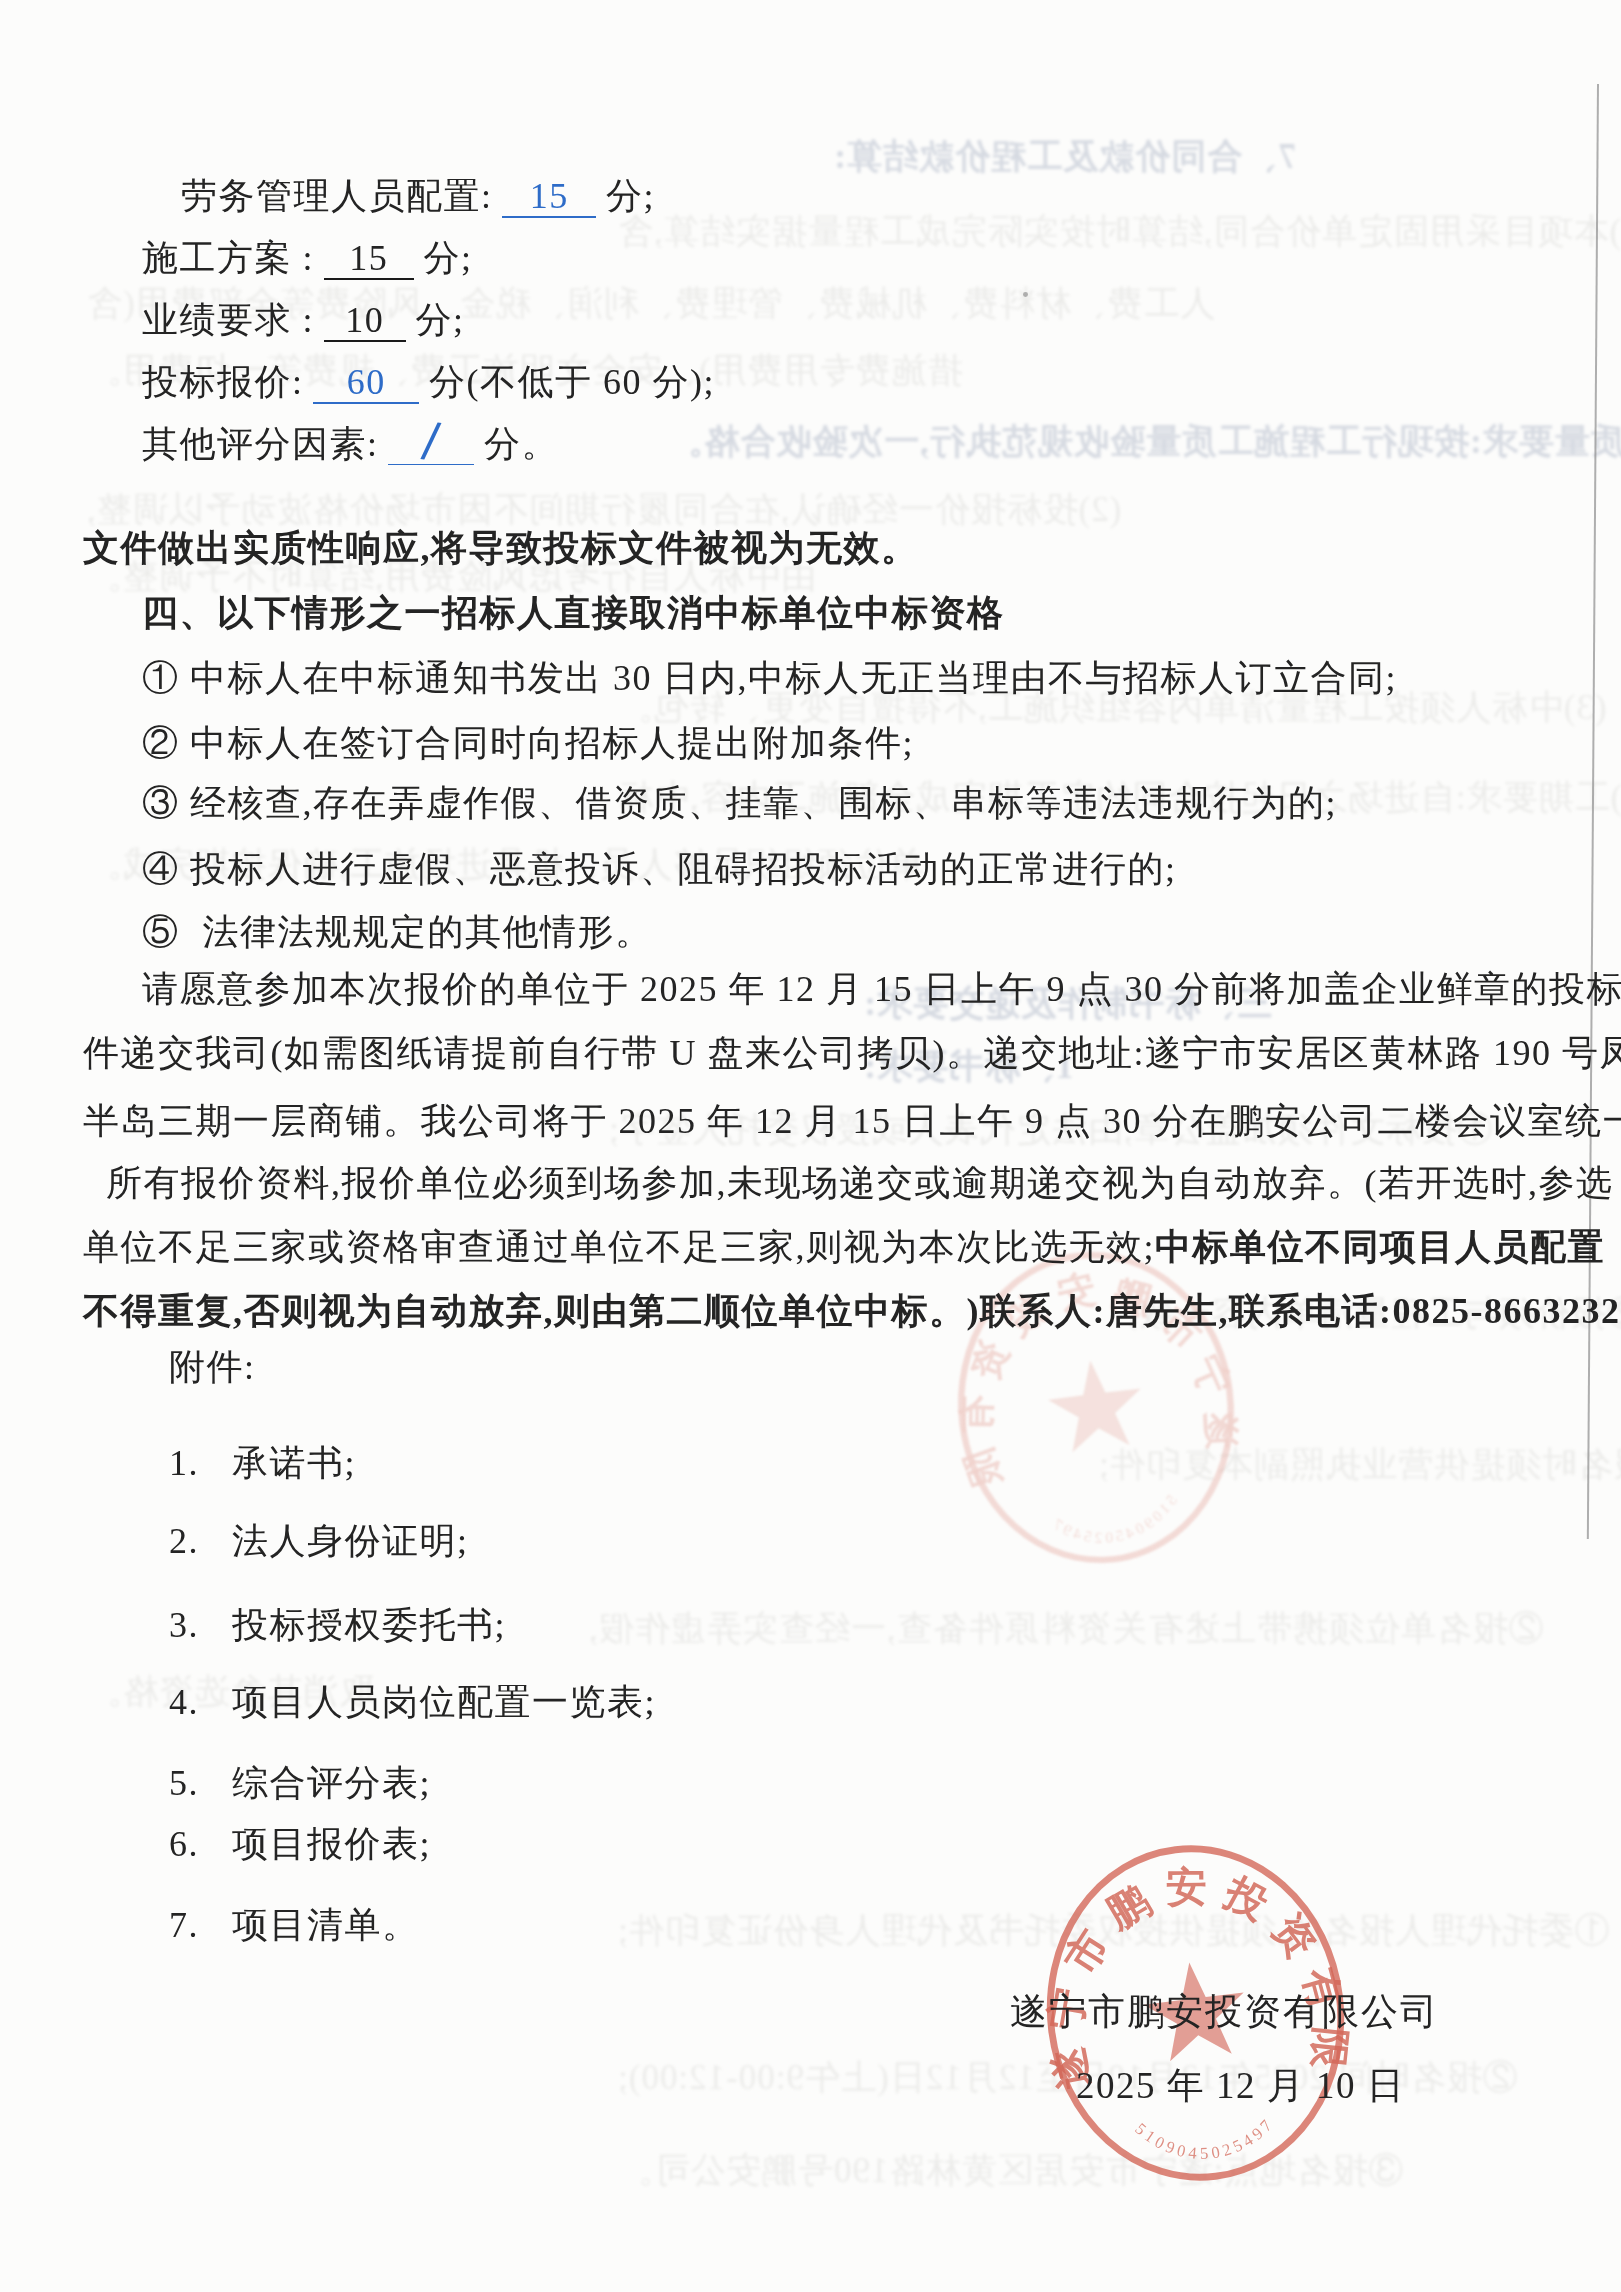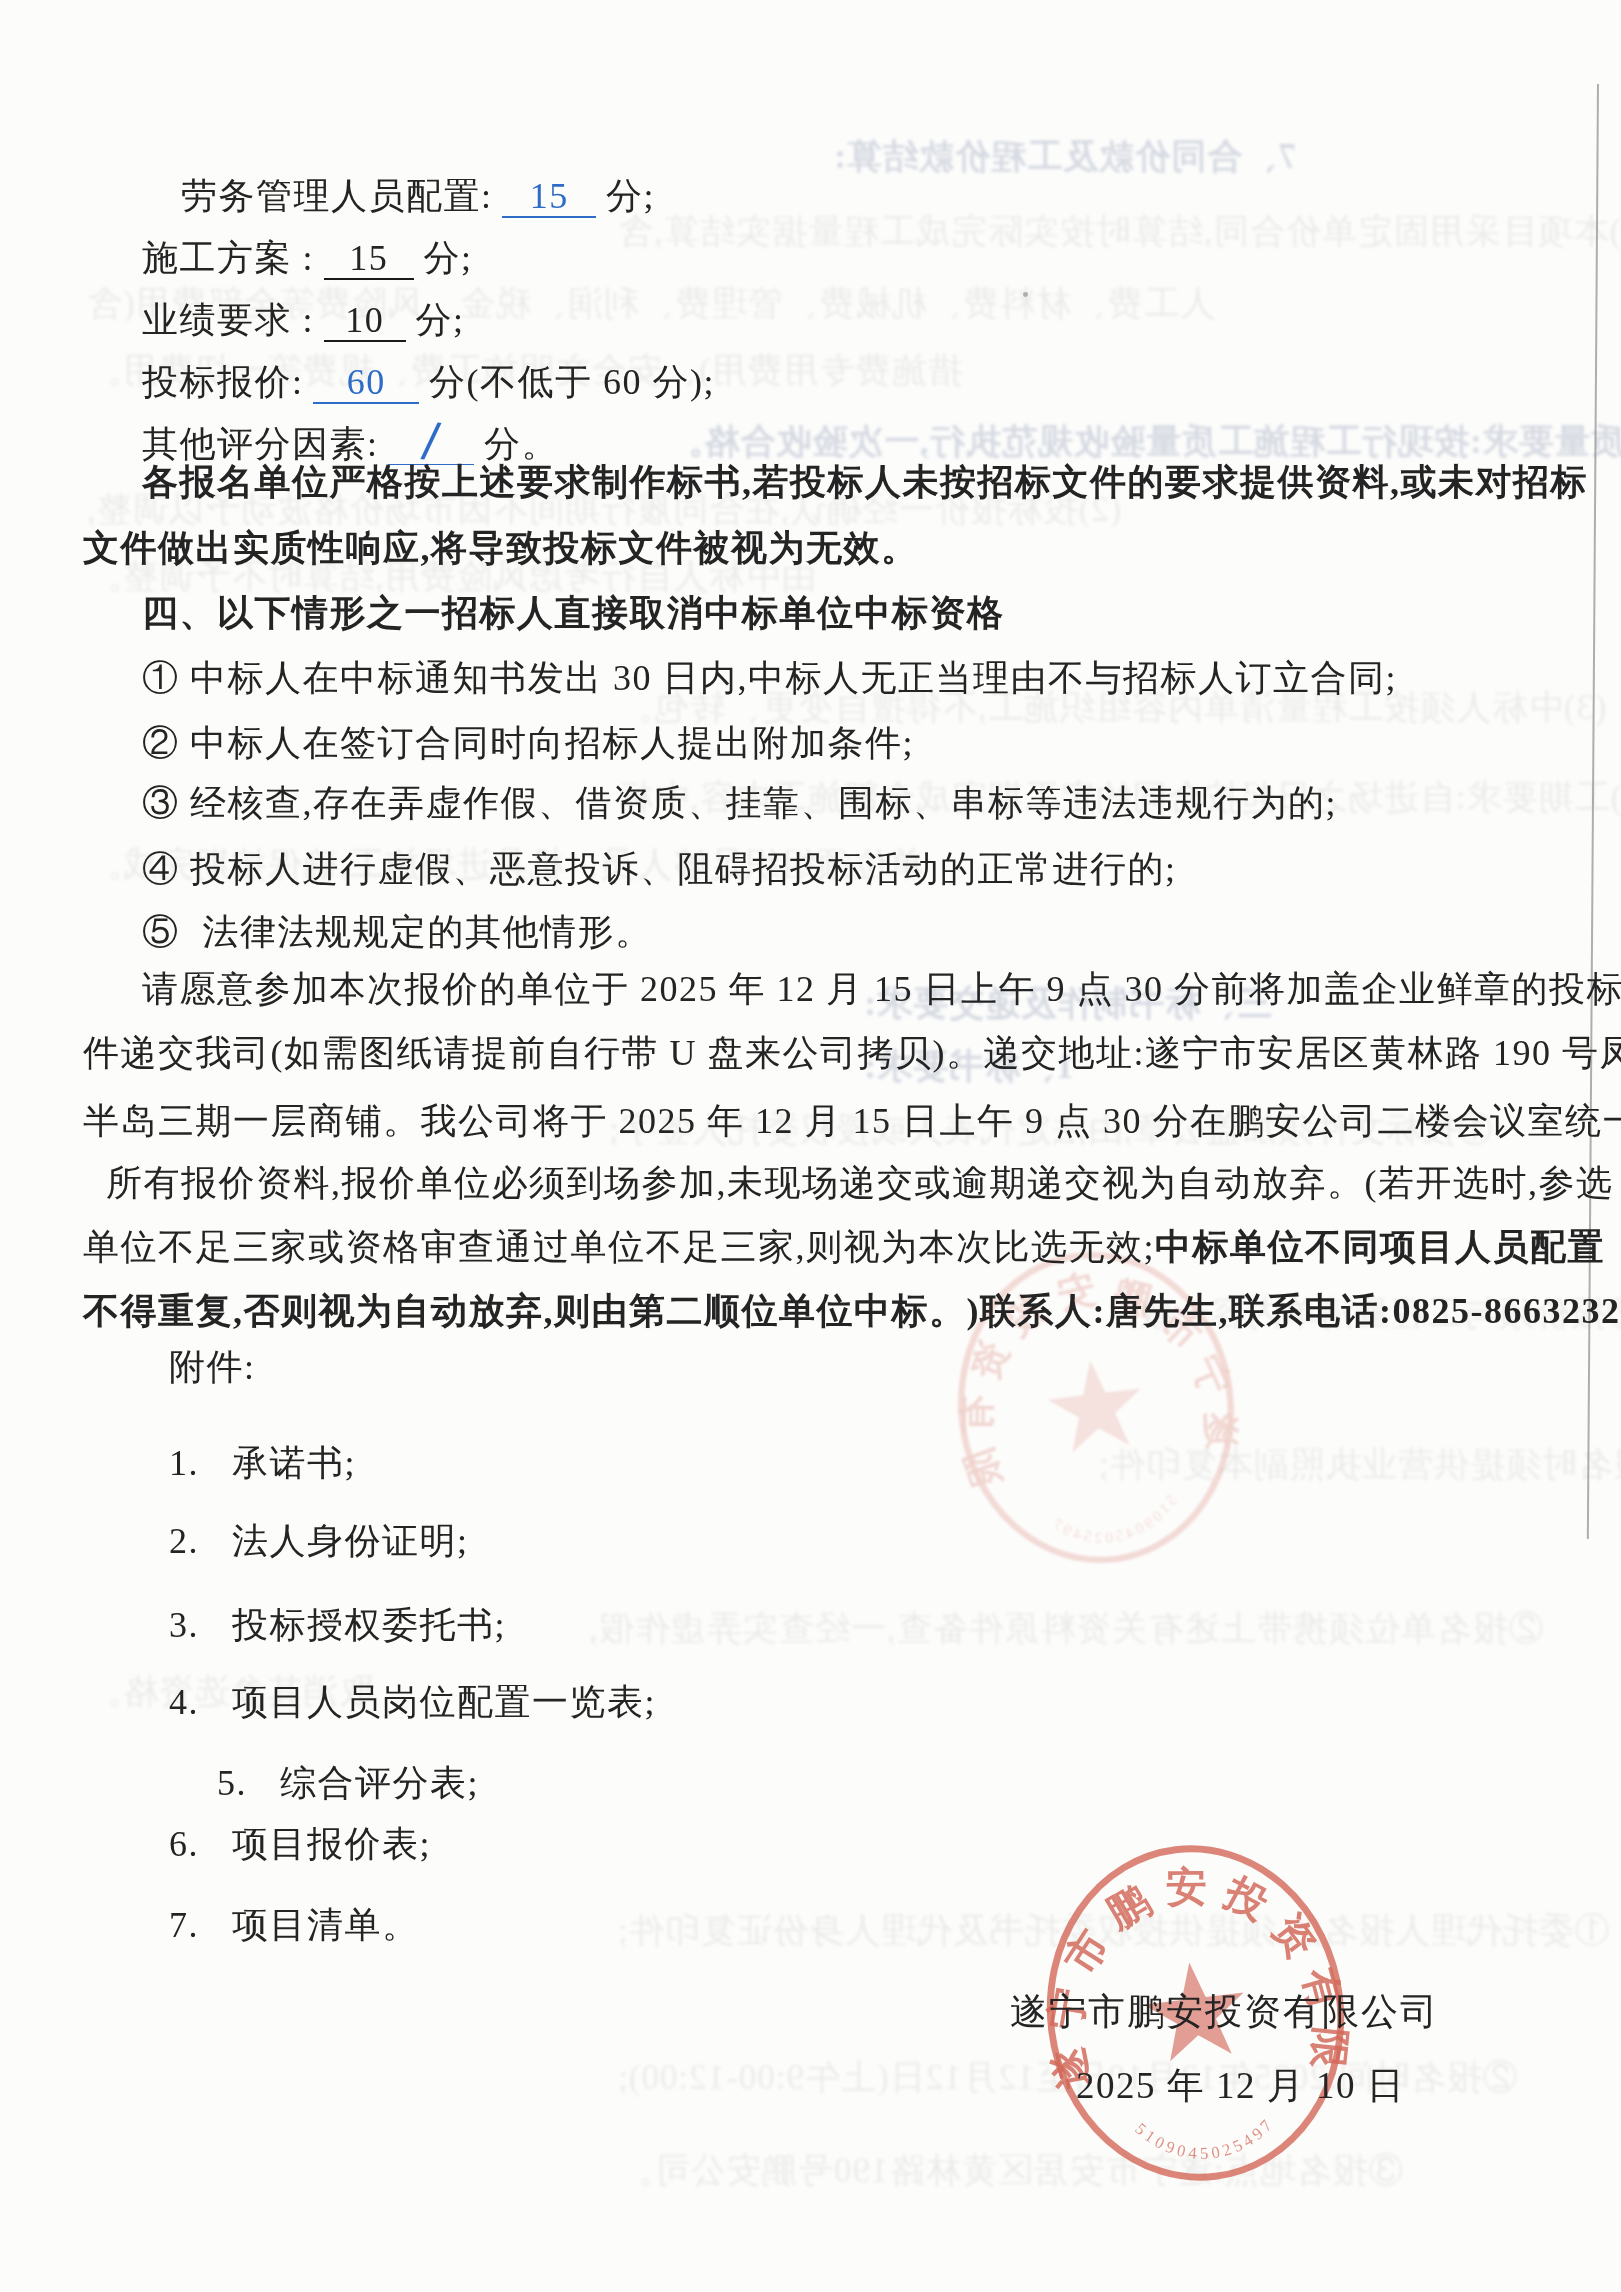--- a/index.html
+++ b/index.html
@@ -71,21 +71,20 @@
   <div class="line" style="left:142px;top:297px;">
     <span>业绩要求 :</span><span class="uv" style="min-width:78px;"><span>10</span></span><span>分;</span>
   </div>
   <div class="line" style="left:142px;top:359px;">
     <span>投标报价:</span><span class="uv blue" style="min-width:102px;"><span class="blue-text">60</span></span><span>分(不低于 60 分);</span>
   </div>
   <div class="line" style="left:142px;top:421px;">
     <span>其他评分因素:</span><span class="uv blue" style="min-width:82px;border-bottom-width:1.5px;"><span class="slash">/</span></span><span>分。</span>
   </div>
 
-  <div class="line b" style="left:142px;top:459px;">各报名单位严格按上述要求制作标书,若投标人未按招标文件的要求提供资料,或未对招标</div>
   <div class="line b" style="left:83px;top:525px;">文件做出实质性响应,将导致投标文件被视为无效。</div>
 
   <div class="line b" style="left:142px;top:590px;">四、以下情形之一招标人直接取消中标单位中标资格</div>
   <div class="line" style="left:142px;top:655px;">① 中标人在中标通知书发出 30 日内,中标人无正当理由不与招标人订立合同;</div>
   <div class="line" style="left:142px;top:720px;">② 中标人在签订合同时向招标人提出附加条件;</div>
   <div class="line" style="left:142px;top:780px;">③ 经核查,存在弄虚作假、借资质、挂靠、围标、串标等违法违规行为的;</div>
   <div class="line" style="left:142px;top:846px;">④ 投标人进行虚假、恶意投诉、阻碍招投标活动的正常进行的;</div>
   <div class="line" style="left:142px;top:912px;font-family:Liberation Mono, monospace;">⑤ 法律法规规定的其他情形。</div>
 
   <div class="line" style="left:142px;top:966px;">请愿意参加本次报价的单位于 2025 年 12 月 15 日上午 9 点 30 分前将加盖企业鲜章的投标文</div>
@@ -103,21 +102,21 @@
   </div>
   <div class="line" style="left:169px;top:1518px;">
     <span class="att-num">2.</span><span>法人身份证明;</span>
   </div>
   <div class="line" style="left:169px;top:1602px;">
     <span class="att-num">3.</span><span>投标授权委托书;</span>
   </div>
   <div class="line" style="left:169px;top:1679px;">
     <span class="att-num">4.</span><span>项目人员岗位配置一览表;</span>
   </div>
-  <div class="line" style="left:169px;top:1760px;margin-left:48px;">
+  <div class="line" style="left:169px;top:1760px;">
     <span class="att-num">5.</span><span>综合评分表;</span>
   </div>
   <div class="line" style="left:169px;top:1821px;">
     <span class="att-num">6.</span><span>项目报价表;</span>
   </div>
   <div class="line" style="left:169px;top:1902px;">
     <span class="att-num">7.</span><span>项目清单。</span>
   </div>
 
   <div class="stamp stamp-mirror" style="left:939px;top:1233px;width:314px;height:349px;">

